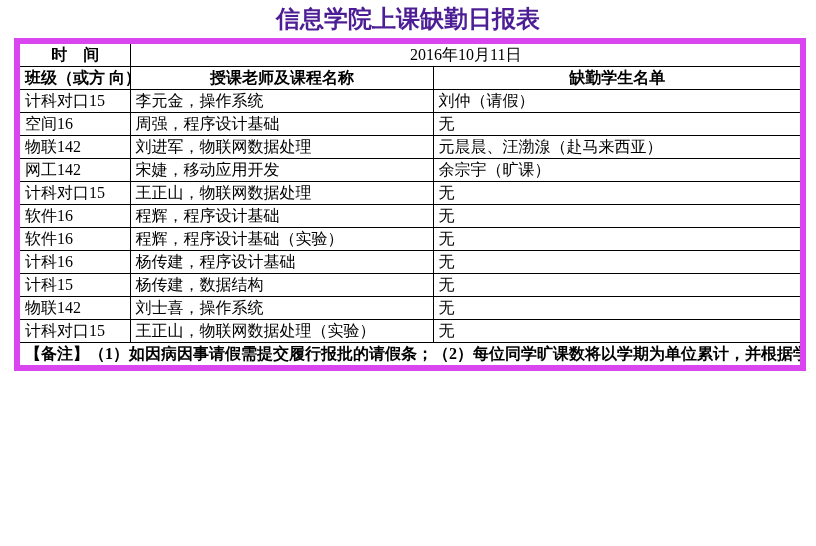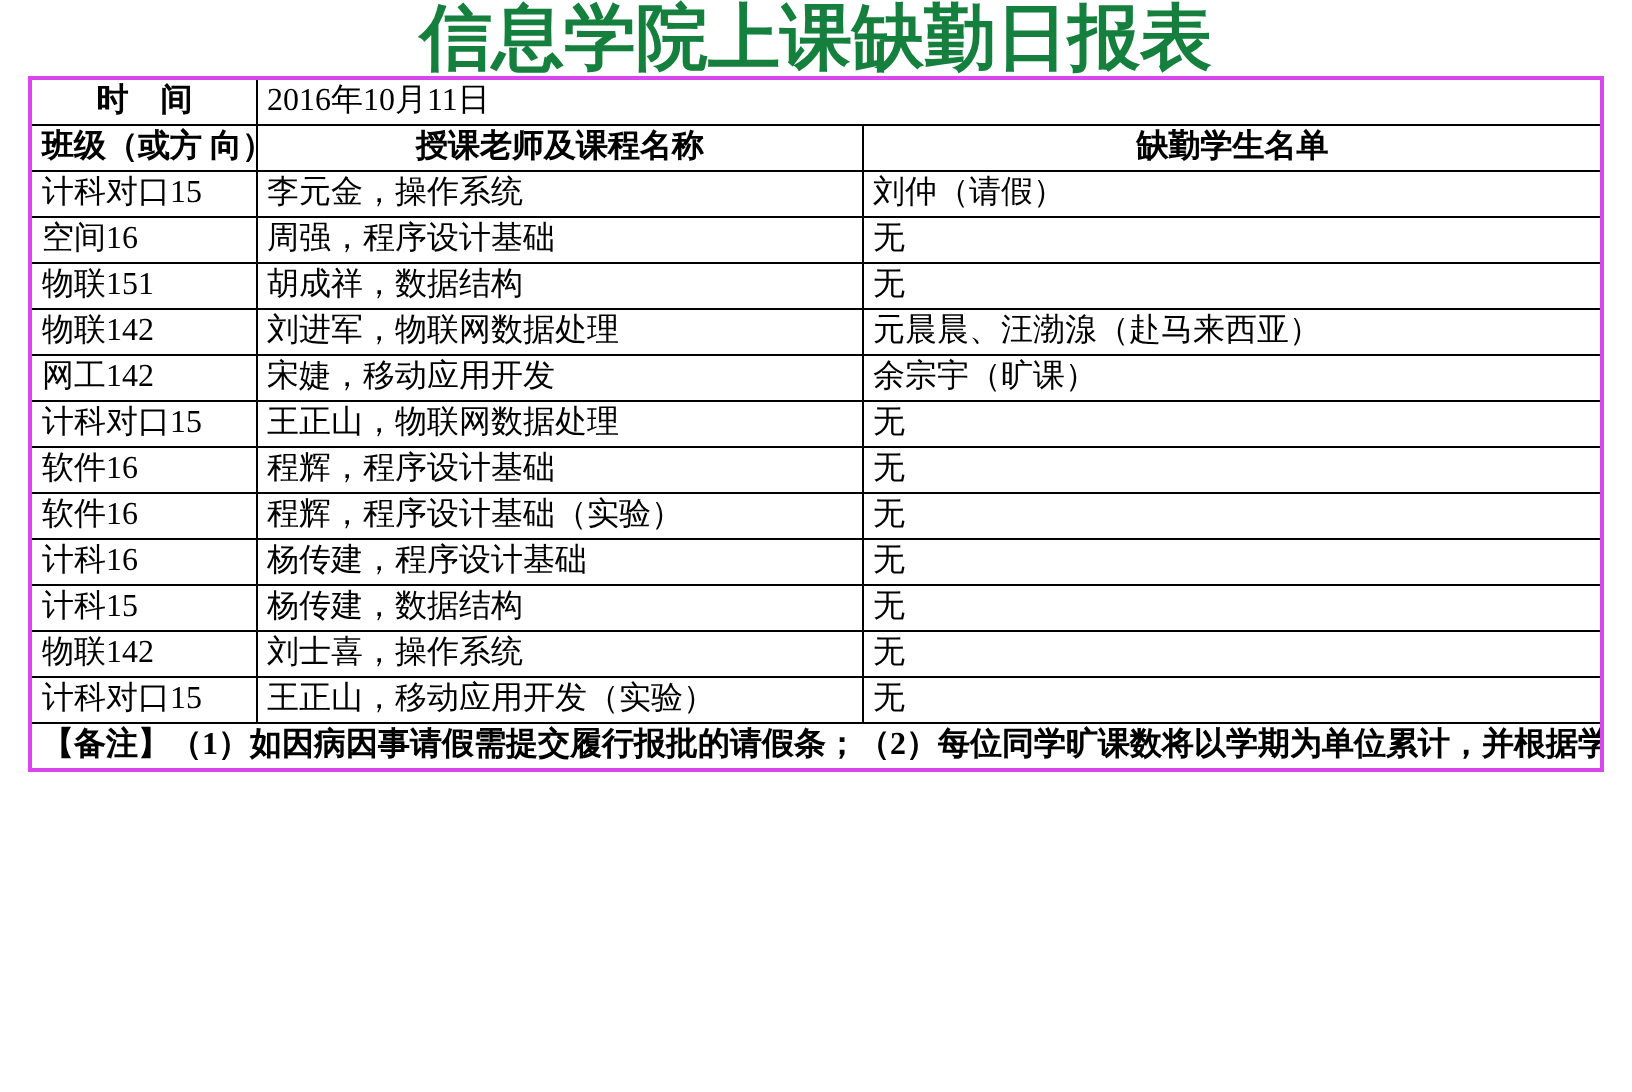--- a/index.html
+++ b/index.html
@@ -14,33 +14,33 @@
     color: #000000;
     overflow: hidden;
   }
   .page {
     position: relative;
     width: 816px;
     height: 546px;
   }
   .title {
     text-align: center;
-    font-size: 36px;
+    font-size: 24px;
     font-weight: bold;
-    color: #15803d;
+    color: #4c1d95;
     margin: 3px 0 3px 0;
     letter-spacing: 0px;
     line-height: 32px;
   }
   table.report {
     border-collapse: collapse;
     table-layout: fixed;
     margin-left: 14px;
     width: 786px;
-    border: 2px solid #d946ef;
+    border: 6px solid #d946ef;
   }
   table.report td {
     border: 1px solid #000000;
     font-size: 16px;
     line-height: 20px;
     height: 20px;
     padding: 1px 4px 1px 5px;
     vertical-align: middle;
     overflow: hidden;
     white-space: nowrap;
@@ -51,20 +51,21 @@
     font-size: 15px;
   }
   td.wrap {
     white-space: pre-line;
     line-height: 19px;
   }
   td.class-hdr {
     height: 46px;
   }
   td.date-cell {
+    text-align: center;
     padding-right: 168px;
   }
   td.remark {
     font-weight: bold;
     font-size: 15px;
     line-height: 19px;
     height: 55px;
     white-space: normal;
     padding: 2px 6px 2px 6px;
     vertical-align: top;
@@ -99,25 +100,20 @@
         <td>计科对口15</td>
         <td>李元金，操作系统</td>
         <td>刘仲（请假）</td>
       </tr>
       <tr>
         <td>空间16</td>
         <td>周强，程序设计基础</td>
         <td>无</td>
       </tr>
       <tr>
-        <td>物联151</td>
-        <td>胡成祥，数据结构</td>
-        <td>无</td>
-      </tr>
-      <tr>
         <td>物联142</td>
         <td>刘进军，物联网数据处理</td>
         <td>元晨晨、汪渤湶（赴马来西亚）</td>
       </tr>
       <tr>
         <td>网工142</td>
         <td>宋婕，移动应用开发</td>
         <td>余宗宇（旷课）</td>
       </tr>
       <tr>
@@ -145,21 +141,21 @@
         <td>杨传建，数据结构</td>
         <td>无</td>
       </tr>
       <tr>
         <td>物联142</td>
         <td>刘士喜，操作系统</td>
         <td>无</td>
       </tr>
       <tr>
         <td>计科对口15</td>
-        <td>王正山，移动应用开发（实验）</td>
+        <td>王正山，物联网数据处理（实验）</td>
         <td>无</td>
       </tr>
 
       <tr>
         <td class="remark" colspan="3">【备注】（1）如因病因事请假需提交履行报批的请假条；（2）每位同学旷课数将以学期为单位累计，并根据学校相关规定给予相应处分，记入个人档案；（3）做好“同桌的你”，提醒一下玩手机的同桌，在同桌小憩5分钟的时候记得敲打一下。</td>
       </tr>
     </tbody>
   </table>
 
 </div>

